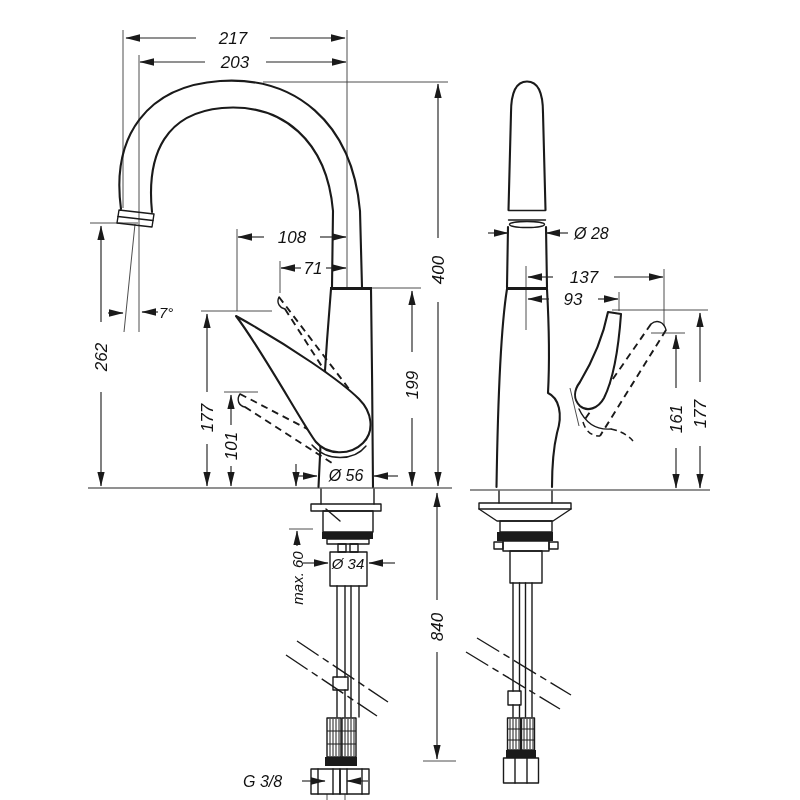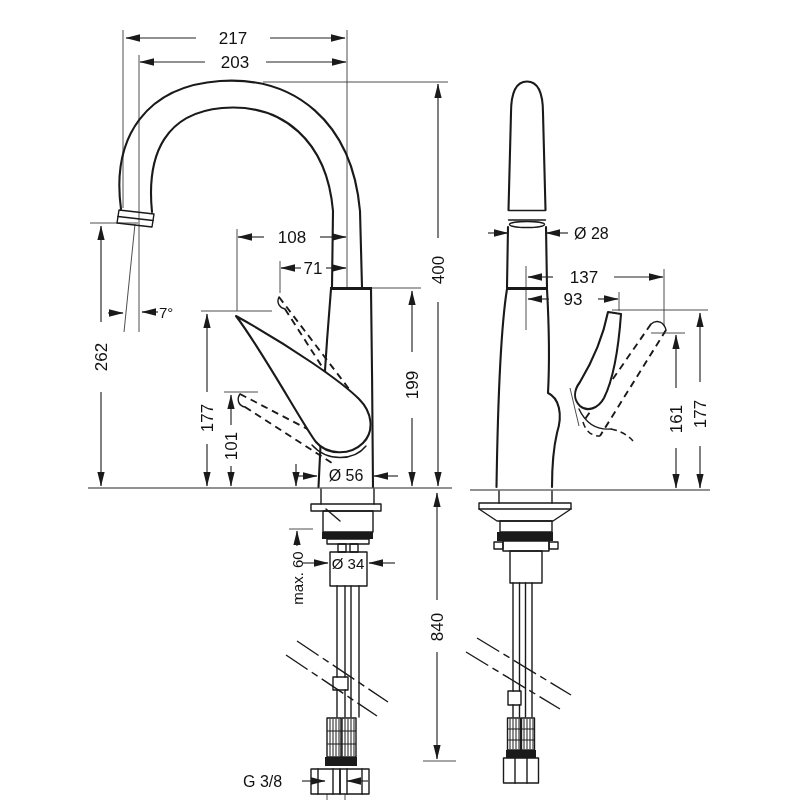--- a/index.html
+++ b/index.html
@@ -1,16 +1,16 @@
 <!DOCTYPE html>
 <html><head>
 <meta charset="utf-8">
 <style>
   html,body{margin:0;padding:0;background:#ffffff;}
-  .stage{width:800px;height:800px;background:#ffffff;position:relative;overflow:hidden;}
+  .stage{width:800px;height:800px;background:#ffffff;position:relative;overflow:hidden;font-style:italic;}
   svg{display:block;}
   
   .o  {fill:none;stroke:#1a1a1a;stroke-width:2.1;stroke-linecap:round;stroke-linejoin:round;}
   .o1 {fill:none;stroke:#1a1a1a;stroke-width:1.4;stroke-linecap:round;stroke-linejoin:round;}
   .hv {fill:none;stroke:#1a1a1a;stroke-width:3.2;stroke-linecap:butt;}
   .fl {fill:#1a1a1a;stroke:none;}
   .wfl{fill:#ffffff;stroke:#1a1a1a;stroke-width:2.1;stroke-linejoin:round;}
   
   .d  {fill:none;stroke:#242424;stroke-width:1.15;}
   .x  {fill:none;stroke:#3a3a3a;stroke-width:0.9;}

